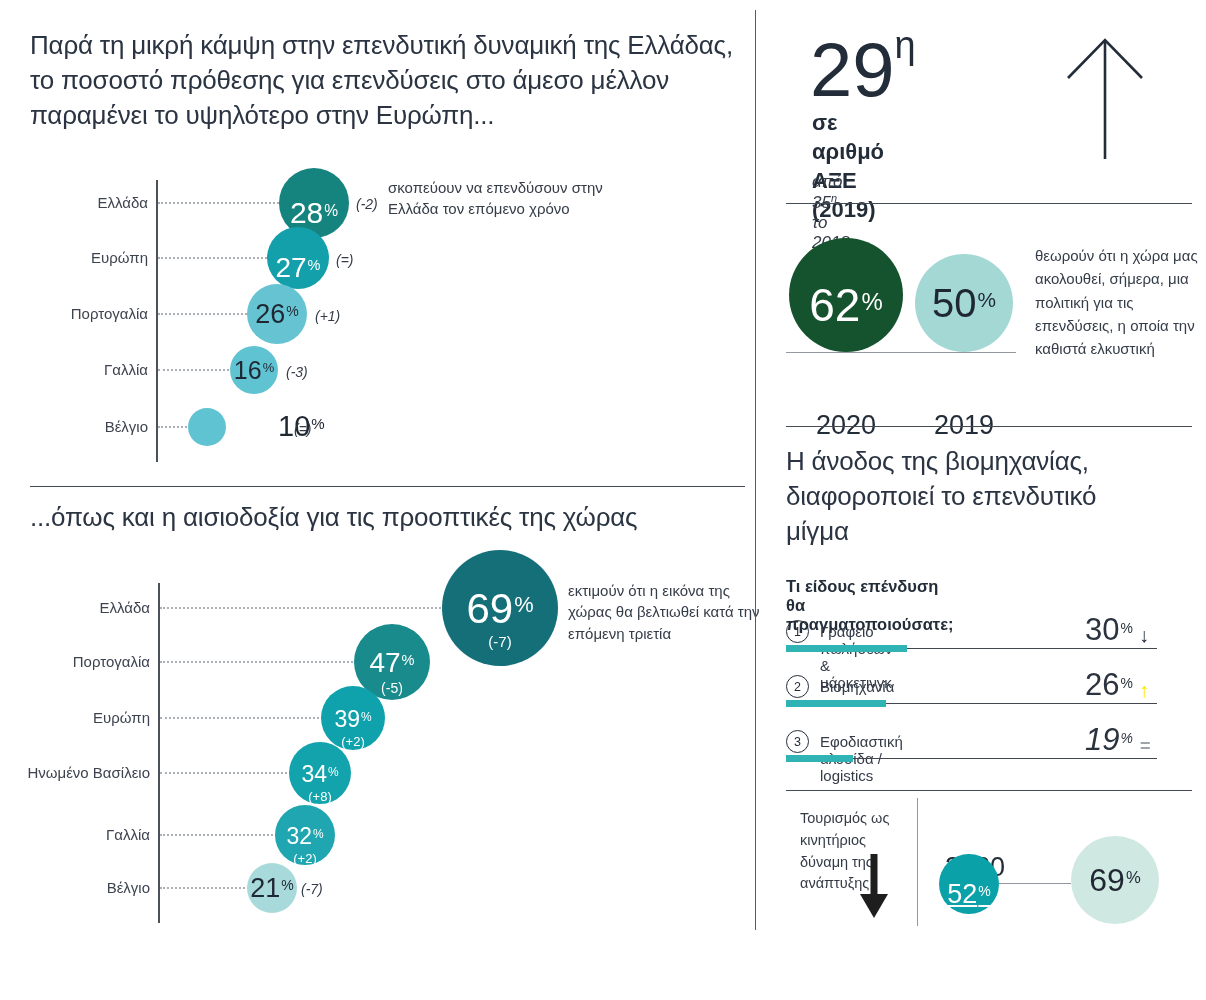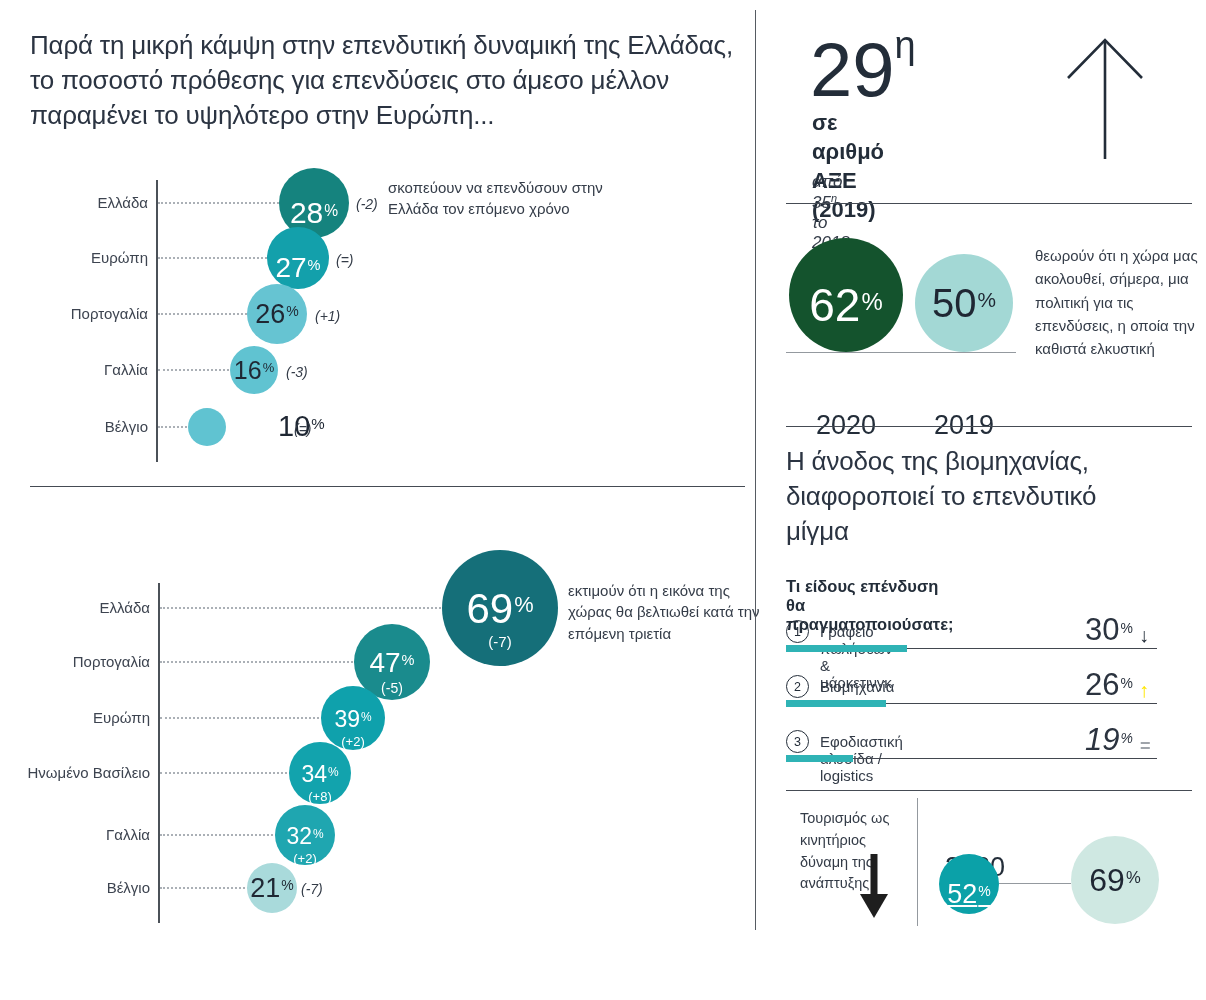--- a/index.html
+++ b/index.html
@@ -75,20 +75,21 @@
 
     <div class="circle" style="left:188px;top:408px;width:38px;height:38px;background:#60C3D1;"></div>
     <div class="abs num dark" style="left:234px;top:412px;font-size:29px;margin-left:44px;"><span>10</span><span class="sup">%</span></div>
     <div class="chg-out" style="left:294px;top:421px;">(=)</div>
 
     <div class="annot" style="left:388px;top:177px;width:222px;">σκοπεύουν να επενδύσουν στην Ελλάδα τον επόμενο χρόνο</div>
   </div>
 
   <div class="hdiv" style="left:30px;top:486px;width:715px;"></div>
 
+  <div class="abs title" style="left:30px;top:500px;width:705px;">...όπως και η αισιοδοξία για τις προοπτικές της χώρας</div>
 
   <div class="abs" style="left:0;top:0;width:0;height:0;">
     <div class="axis" style="left:158px;top:583px;height:340px;"></div>
 
     <div class="rowlbl" style="left:20px;top:598px;width:130px;">Ελλάδα</div>
     <div class="rowlbl" style="left:20px;top:652px;width:130px;">Πορτογαλία</div>
     <div class="rowlbl" style="left:20px;top:708px;width:130px;">Ευρώπη</div>
     <div class="rowlbl" style="left:20px;top:763px;width:130px;">Ηνωμένο Βασίλειο</div>
     <div class="rowlbl" style="left:20px;top:825px;width:130px;">Γαλλία</div>
     <div class="rowlbl" style="left:20px;top:878px;width:130px;">Βέλγιο</div>

